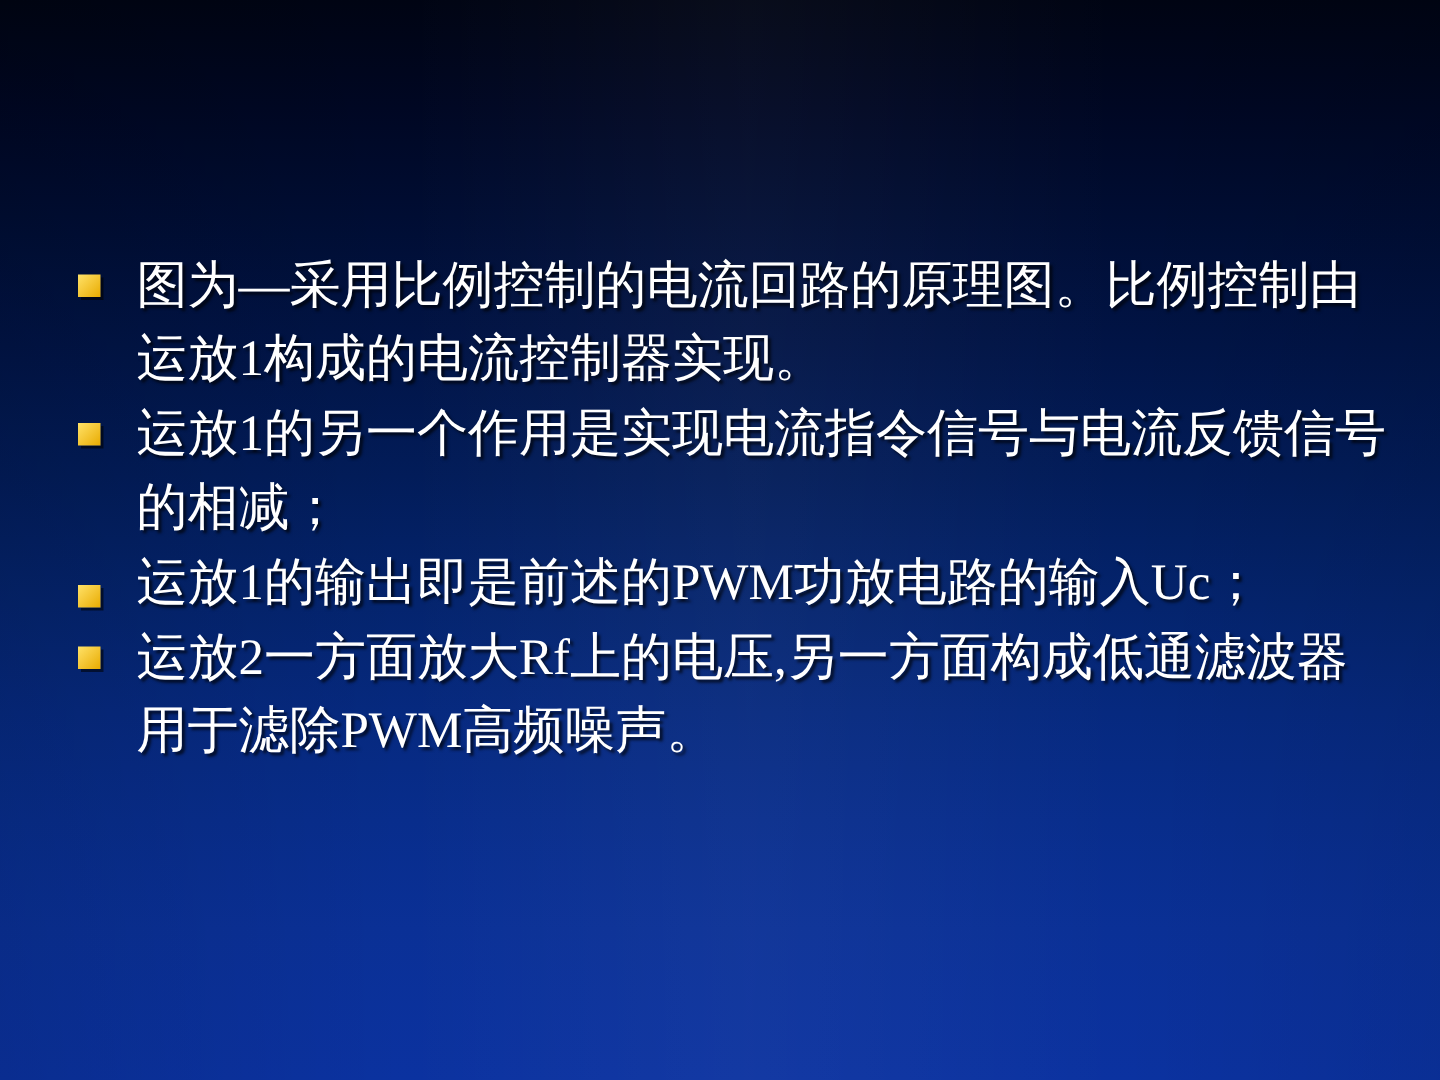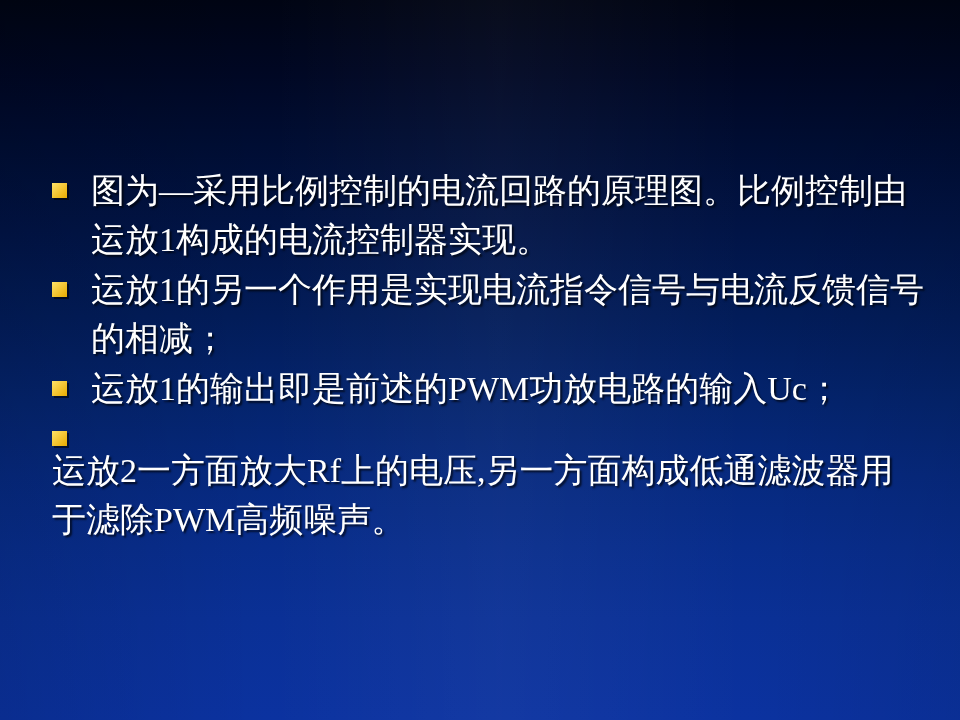--- a/index.html
+++ b/index.html
@@ -76,23 +76,23 @@
     line-height: 49px;
     letter-spacing: 0px;
     text-shadow: 2px 2px 2px rgba(0,0,0,0.70);
     white-space: normal;
     word-break: break-word;
   }
 
   
   .b0 { margin-bottom: 1px; }
   .b1 { margin-bottom: 1px; justify-content: space-between; }
-  .b2 { margin-bottom: 1px; }
+  .b2 { margin-bottom: 1px; align-items: center; }
   .b3 { margin-bottom: 3px; }
-  .b4 { margin-bottom: 0px; flex-direction: column; }
+  .b4 { margin-bottom: 0px; }
 </style>
 </head>
 <body>
 
 <div class="slide">
 
   <div class="content">
 
     <div class="bullet-row b0">
       <span class="bullet-marker"></span>

